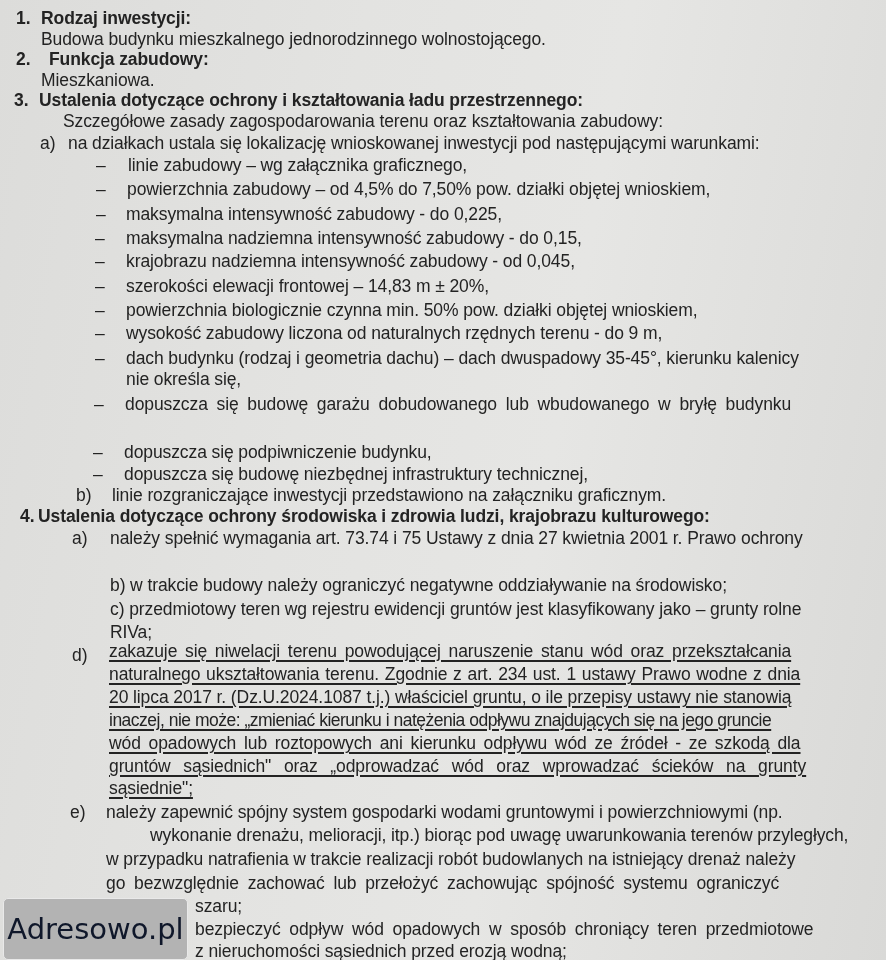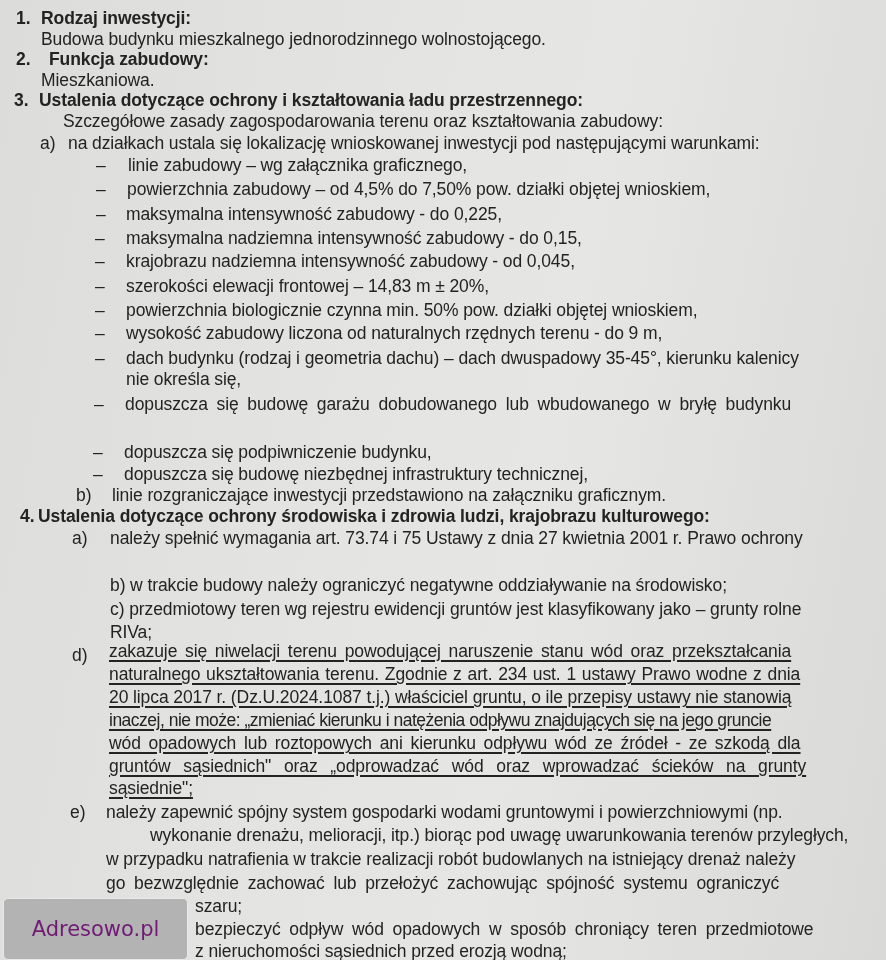--- a/index.html
+++ b/index.html
@@ -13,21 +13,21 @@
   .ln {
     position: absolute; white-space: nowrap; font-size: 17.5px; line-height: 22px;
     letter-spacing: -0.1px;
   }
   .bold { font-weight: bold; font-size: 17.5px; }
   .ul { text-decoration: underline; text-decoration-thickness: 1.5px; text-underline-offset: 3px; }
   .watermark {
     position: absolute; left: 3px; top: 898px; width: 185px; height: 62px;
     background: #b3b3b3; border: 1.5px solid #e9e9e9; border-radius: 5px;
     box-sizing: border-box; display: flex; align-items: center; justify-content: center;
-    color: #701a75; font-size: 21px; font-family: "DejaVu Sans", sans-serif;
+    color: #0f172a; font-size: 29px; font-family: "DejaVu Sans", sans-serif;
   }
 </style>
 </head>
 <body>
 
 <div class="page">
 
   <div class="ln bold" style="left:16px;top:7px;">1.</div>
   <div class="ln bold" style="left:41px;top:7px;">Rodzaj inwestycji:</div>
   <div class="ln" style="left:41px;top:28px;">Budowa budynku mieszkalnego jednorodzinnego wolnostojącego.</div>

